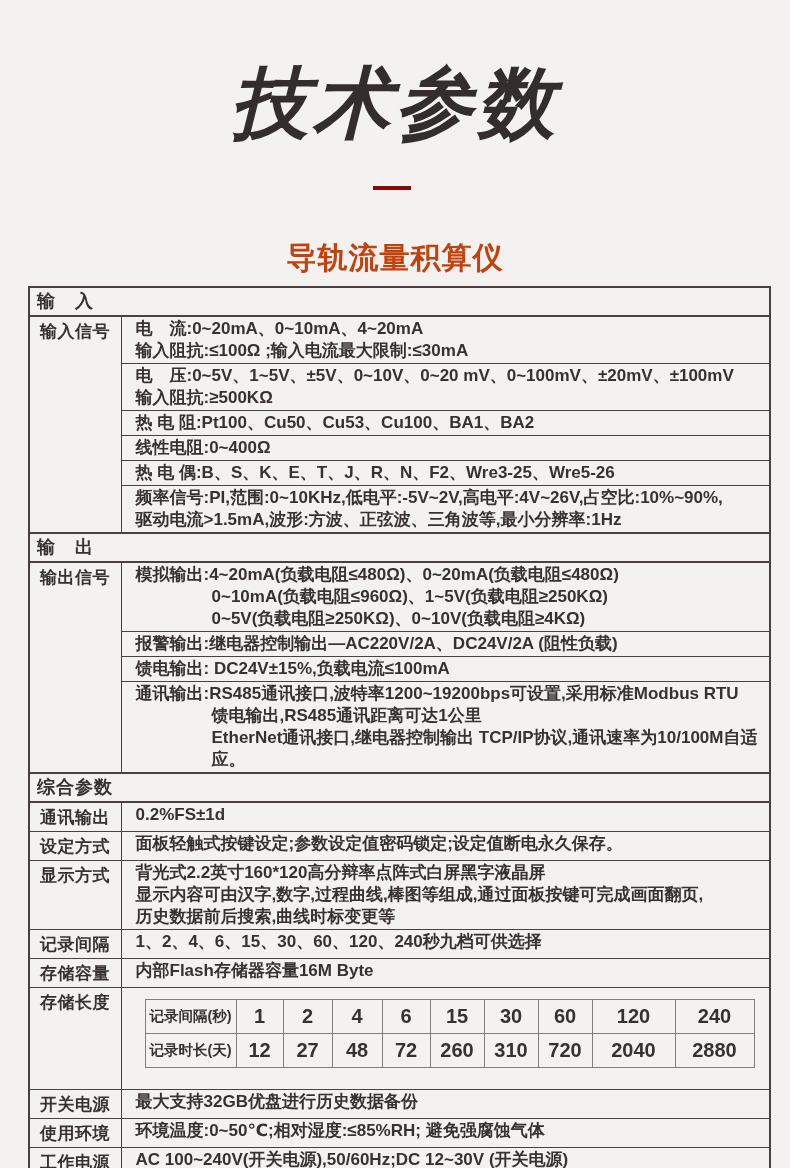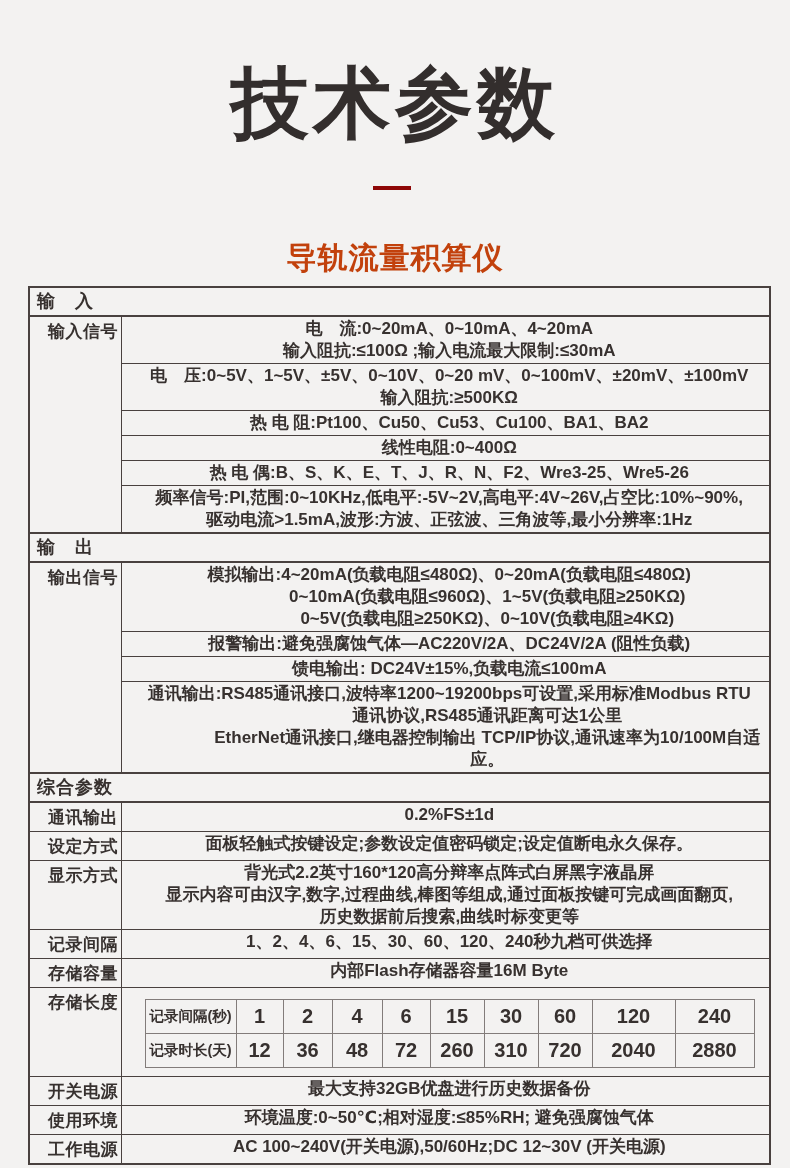--- a/index.html
+++ b/index.html
@@ -8,21 +8,21 @@
     background:#f3f2f1;
     font-family:"Liberation Sans","DejaVu Sans",sans-serif;
     color:#37312f;
     position:relative;
     overflow:hidden;
   }
   .hero-title{
     position:absolute;top:52px;left:0;width:790px;
     text-align:center;
     font-size:78px;font-weight:900;letter-spacing:4px;
-    color:#332e2d;margin:0;
+    color:#332e2d;margin:0;font-style:italic;
   }
   .title-rule{
     position:absolute;top:186px;left:373px;
     width:38px;height:4px;background:#8e0707;
   }
   .hero-sub{
     position:absolute;top:238px;left:0;width:790px;
     text-align:center;
     font-size:30px;font-weight:800;letter-spacing:1px;
     color:#c2410c;margin:0;
@@ -43,35 +43,35 @@
   tr.sec td{
     border-top:2px solid #49413f;
     border-bottom:2px solid #49413f;
     font-size:18px;
     padding:1px 4px 2px 7px;
     height:21px;
     letter-spacing:1px;
   }
   td.lbl{
     width:92px;
-    padding:3px 0 2px 18px;
+    padding:3px 0 2px 10px;
     vertical-align:top;
     font-size:17.5px;
     letter-spacing:0.5px;
   }
   td.val{
     padding:1px 6px 1px 14px;
     vertical-align:top;
   }
-  td.val div{line-height:22px;text-align:center;}
+  td.val div{line-height:22px;}
   td.val div.ind{padding-left:76px;}
   
   table.mini{
     border-collapse:collapse;
-    margin:10px 0 7px 9px;
+    margin:10px 0 20px 9px;
     border:1px solid #5f5856;
     table-layout:fixed;
     width:609px;
   }
   table.mini td{
     border:1px solid #827c7a;
     text-align:center;
     font-size:20px;
     font-weight:600;
     padding:5px 0 6px 0;
@@ -143,32 +143,32 @@
   <tr>
     <td class="lbl" rowspan="4">输出信号</td>
     <td class="val">
       <div>模拟输出:4~20mA(负载电阻≤480Ω)、0~20mA(负载电阻≤480Ω)</div>
       <div class="ind">0~10mA(负载电阻≤960Ω)、1~5V(负载电阻≥250KΩ)</div>
       <div class="ind">0~5V(负载电阻≥250KΩ)、0~10V(负载电阻≥4KΩ)</div>
     </td>
   </tr>
   <tr>
     <td class="val">
-      <div>报警输出:避免强腐蚀气体—AC220V/2A、DC24V/2A (阻性负载)</div>
+      <div>报警输出:继电器控制输出—AC220V/2A、DC24V/2A (阻性负载)</div>
     </td>
   </tr>
   <tr>
     <td class="val">
       <div>馈电输出: DC24V±15%,负载电流≤100mA</div>
     </td>
   </tr>
   <tr>
     <td class="val">
       <div>通讯输出:RS485通讯接口,波特率1200~19200bps可设置,采用标准Modbus RTU</div>
-      <div class="ind">通讯协议,RS485通讯距离可达1公里</div>
+      <div class="ind">馈电输出,RS485通讯距离可达1公里</div>
       <div class="ind">EtherNet通讯接口,继电器控制输出 TCP/IP协议,通讯速率为10/100M自适应。</div>
     </td>
   </tr>
 
   <tr class="sec">
     <td colspan="2">综合参数</td>
   </tr>
 
   <tr>
     <td class="lbl">通讯输出</td>
@@ -228,21 +228,21 @@
           <td>6</td>
           <td>15</td>
           <td>30</td>
           <td>60</td>
           <td>120</td>
           <td>240</td>
         </tr>
         <tr>
           <td class="mlbl">记录时长(天)</td>
           <td>12</td>
-          <td>36</td>
+          <td>27</td>
           <td>48</td>
           <td>72</td>
           <td>260</td>
           <td>310</td>
           <td>720</td>
           <td>2040</td>
           <td>2880</td>
         </tr>
       </tbody>
           </table>

